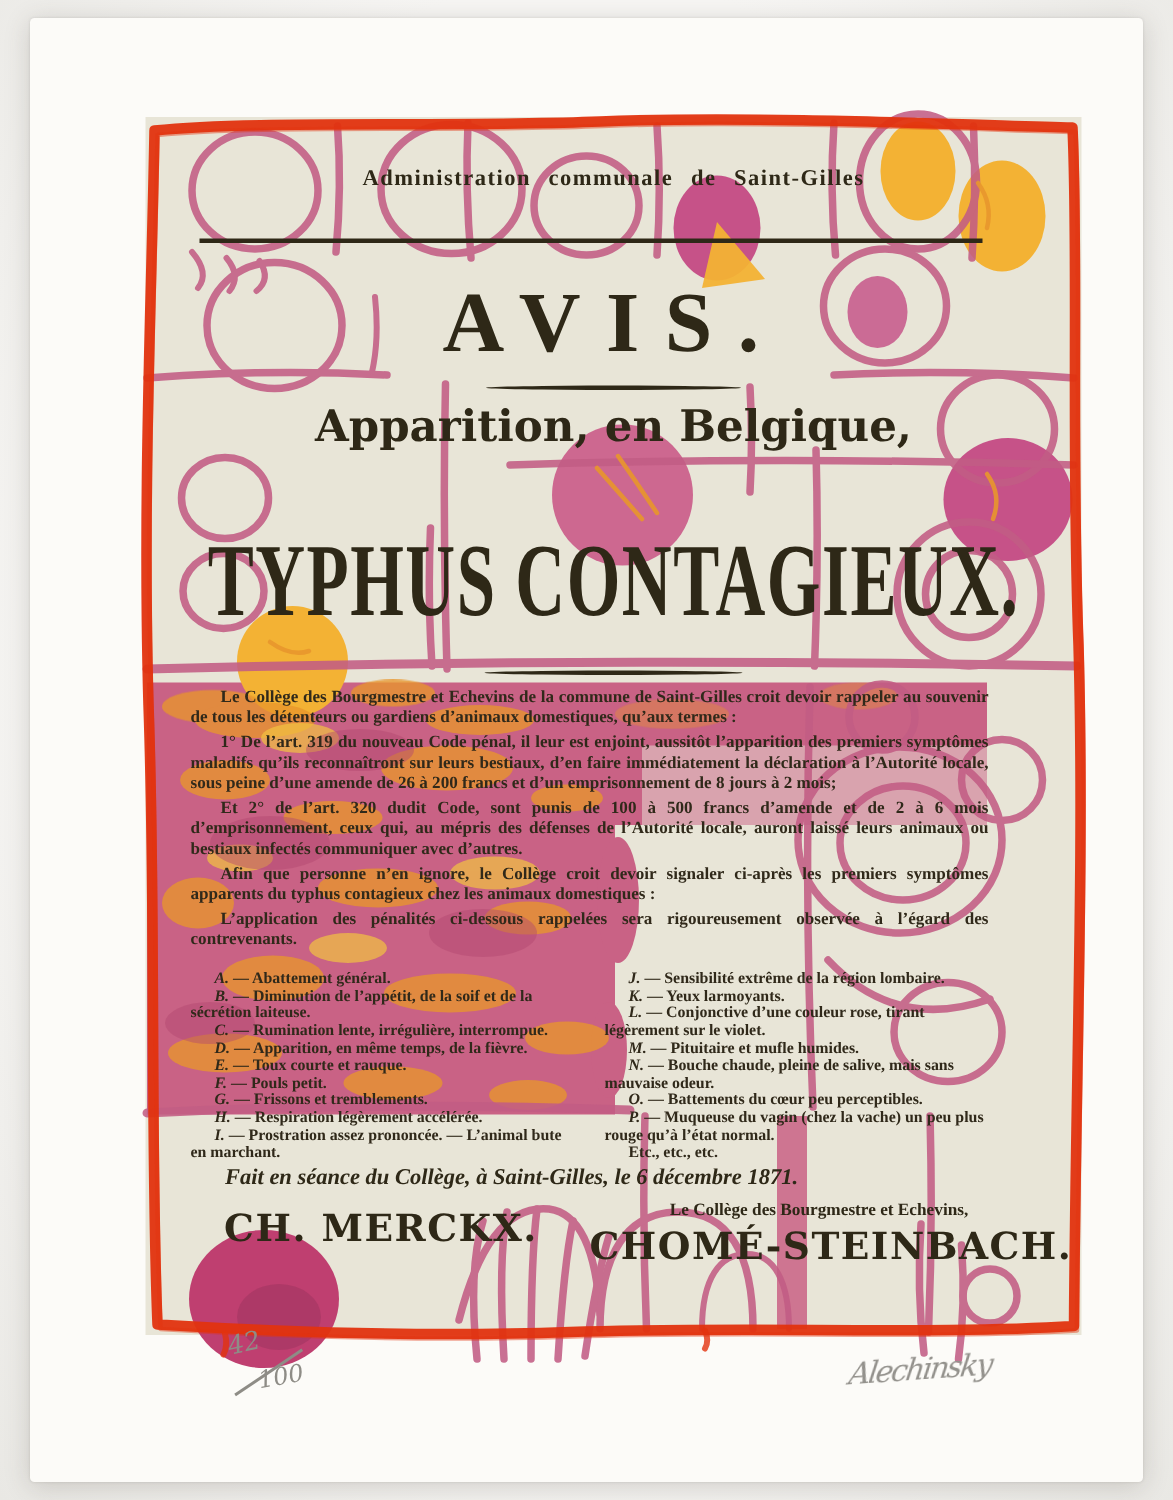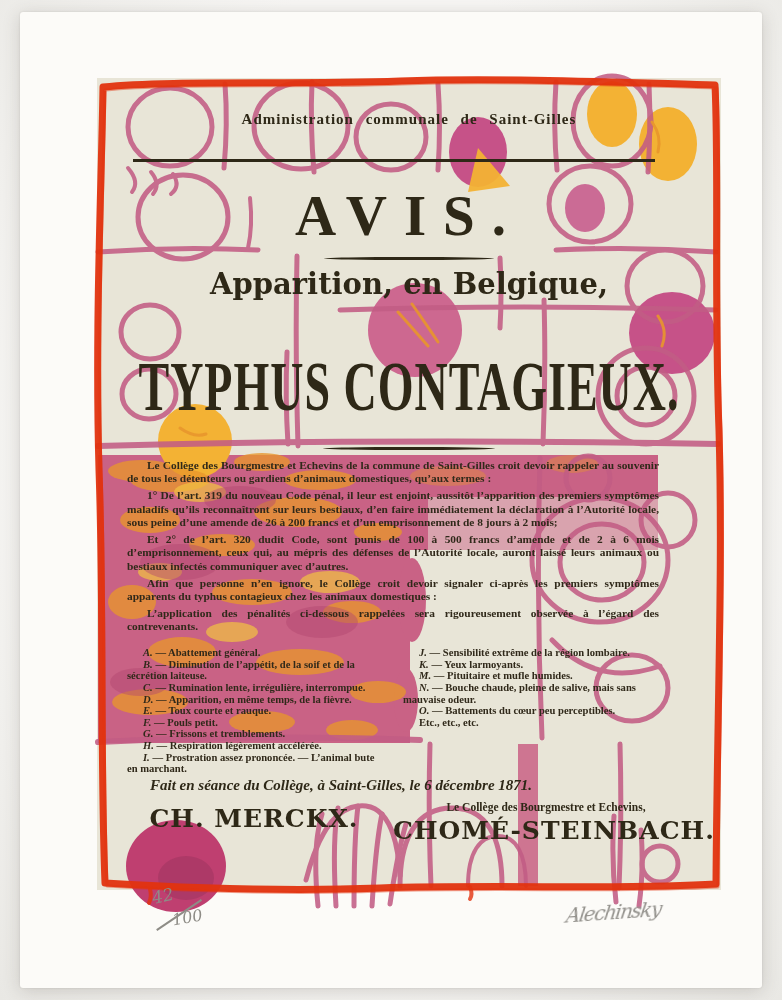--- a/index.html
+++ b/index.html
@@ -237,23 +237,25 @@
         <p class="sym"><span class="sym-label">D.</span> <span>— Apparition, en même temps, de la fièvre.</span></p>
         <p class="sym"><span class="sym-label">E.</span> <span>— Toux courte et rauque.</span></p>
         <p class="sym"><span class="sym-label">F.</span> <span>— Pouls petit.</span></p>
         <p class="sym"><span class="sym-label">G.</span> <span>— Frissons et tremblements.</span></p>
         <p class="sym"><span class="sym-label">H.</span> <span>— Respiration légèrement accélérée.</span></p>
         <p class="sym"><span class="sym-label">I.</span> <span>— Prostration assez prononcée. — L’animal bute en marchant.</span></p>
       </div>
       <div class="col">
         <p class="sym"><span class="sym-label">J.</span> <span>— Sensibilité extrême de la région lombaire.</span></p>
         <p class="sym"><span class="sym-label">K.</span> <span>— Yeux larmoyants.</span></p>
+        <p class="sym"><span class="sym-label">L.</span> <span>— Conjonctive d’une couleur rose, tirant légèrement sur le violet.</span></p>
         <p class="sym"><span class="sym-label">M.</span> <span>— Pituitaire et mufle humides.</span></p>
         <p class="sym"><span class="sym-label">N.</span> <span>— Bouche chaude, pleine de salive, mais sans mauvaise odeur.</span></p>
         <p class="sym"><span class="sym-label">O.</span> <span>— Battements du cœur peu perceptibles.</span></p>
+        <p class="sym"><span class="sym-label">P.</span> <span>— Muqueuse du vagin (chez la vache) un peu plus rouge qu’à l’état normal.</span></p>
         <p class="sym"><span class="sym-label"></span> <span>Etc., etc., etc.</span></p>
       </div>
     </div>
 
     <div class="p-dateline">Fait en séance du Collège, à Saint-Gilles, le 6 décembre 1871.</div>
 
     <div class="sig sig-left">
       <div class="name">CH. MERCKX.</div>
     </div>
     <div class="sig sig-right">

